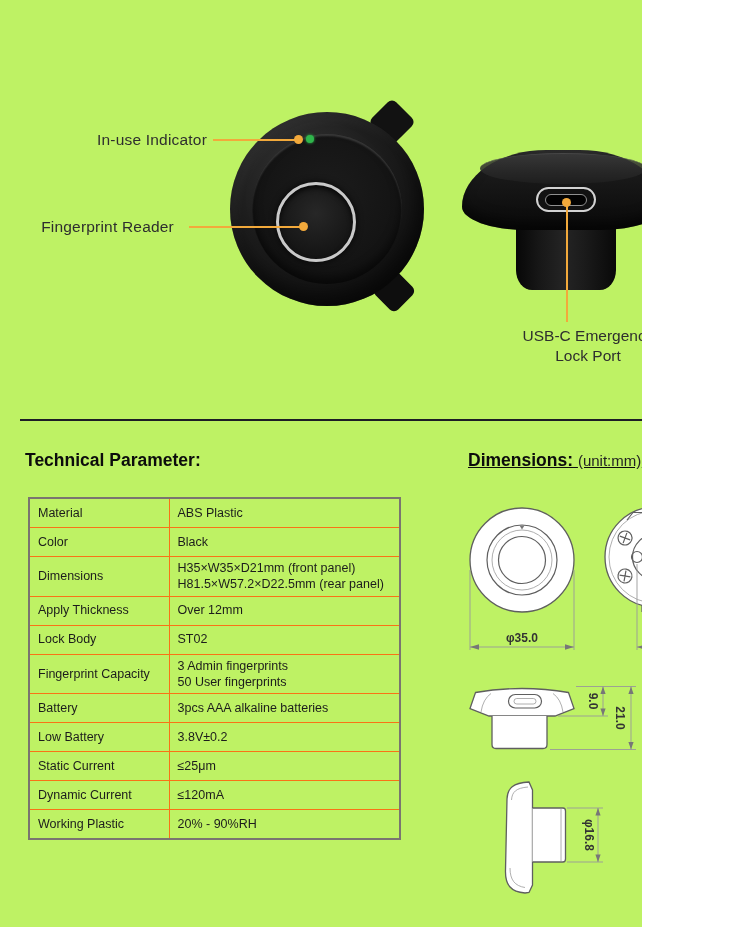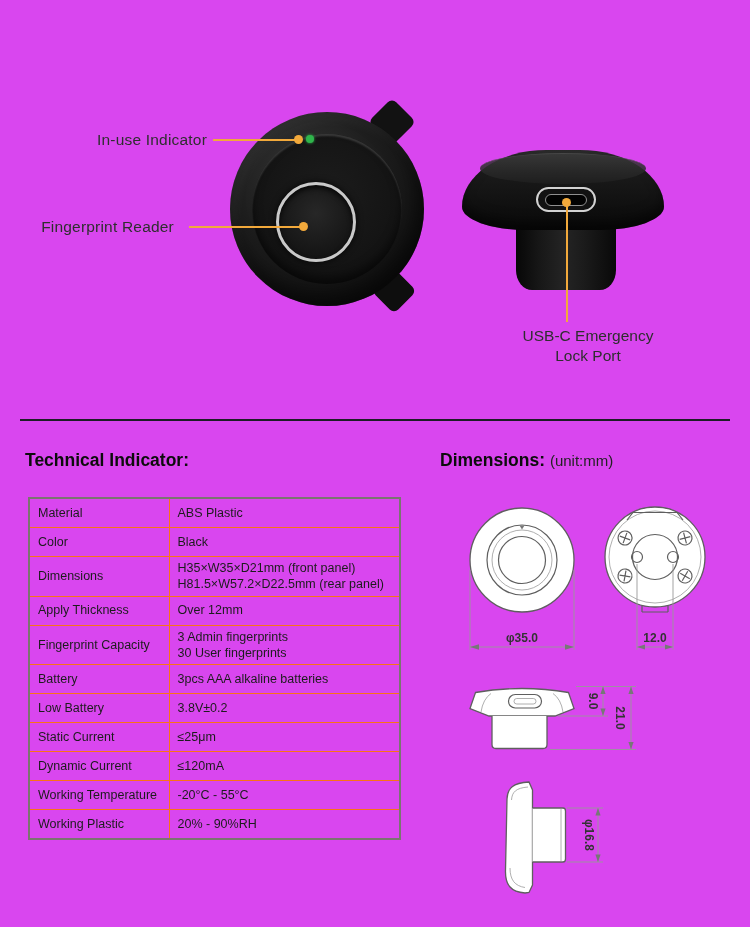--- a/index.html
+++ b/index.html
@@ -1,16 +1,16 @@
 <!DOCTYPE html>
 <html><head>
 <meta charset="utf-8">
 <style>
   html,body{margin:0;padding:0;background:#ffffff;}
-  .page{position:relative;width:750px;height:927px;background:#d946ef;overflow:hidden;
+  .page{position:relative;width:642px;height:927px;background:#bef264;overflow:hidden;
         font-family:"Liberation Sans",sans-serif;color:#1f1f1f;}
   
   .hero{position:absolute;inset:0;}
   .disc-tab{position:absolute;background:#121212;border-radius:6px;transform:rotate(45deg);}
   .t1{left:375px;top:105px;width:34px;height:34px;}
   .t2{left:378px;top:275px;width:32px;height:32px;background:#0e0e0e;}
   .disc{position:absolute;left:230px;top:112px;width:194px;height:194px;border-radius:50%;
         background:radial-gradient(circle at 38% 30%,#343434 0%,#1f1f1f 38%,#141414 65%,#0b0b0b 100%);
         box-shadow:inset -6px -12px 18px rgba(0,0,0,.55),inset 5px 8px 12px rgba(255,255,255,.05);}
   .face{position:absolute;left:252px;top:134px;width:150px;height:150px;border-radius:50%;
@@ -45,21 +45,21 @@
   .cyl{position:absolute;left:516px;top:224px;width:100px;height:66px;
        border-radius:3px 3px 16px 16px / 3px 3px 20px 20px;
        background:linear-gradient(90deg,#070707,#181818 25%,#242424 48%,#1b1b1b 68%,#090909);}
   .usb{position:absolute;left:536px;top:187px;width:60px;height:25px;border:2.5px solid #d2d2d2;
        border-radius:14px;background:#121212;box-sizing:border-box;}
   .usb::after{content:'';position:absolute;left:7px;right:7px;top:4.5px;bottom:4.5px;
        border:1.5px solid #8f8f8f;border-radius:6px;background:#020202;}
   
   .divider{position:absolute;left:20px;top:419px;width:710px;height:2px;background:#1d1d26;}
   .tech-heading{position:absolute;left:25px;top:450px;margin:0;font-size:17.5px;font-weight:700;color:#0c0c0c;}
-  .dims-heading{position:absolute;left:440px;top:450px;font-size:17.5px;font-weight:700;color:#0c0c0c;}
+  .dims-heading{position:absolute;left:468px;top:450px;font-size:17.5px;font-weight:700;color:#0c0c0c;text-decoration:underline;}
   .dims-heading .unit{font-weight:400;font-size:15px;color:#222;}
   
   .spec-table{position:absolute;left:28px;top:497px;width:371px;border-collapse:collapse;
               table-layout:fixed;font-size:12.5px;color:#1c1c1c;border:2px solid #7a7570;}
   .spec-table td{border:1px solid #f97316;padding:3px 6px 3px 8px;height:22px;
                  vertical-align:middle;line-height:1.3;}
   .spec-table col.c1{width:140px;}
   .spec-table col.c2{width:231px;}
   
   .dwg{position:absolute;}
@@ -102,21 +102,21 @@
     <div class="callout-dot d3"></div>
     <div class="vline"></div>
     <div class="usb-label">
       <div>USB-C Emergency</div>
       <div>Lock Port</div>
     </div>
   </section>
 
   <div class="divider"></div>
 
-  <h2 class="tech-heading">Technical Indicator:</h2>
+  <h2 class="tech-heading">Technical Parameter:</h2>
   <div class="dims-heading">
     <span>Dimensions:</span>
     <span class="unit">(unit:mm)</span>
   </div>
 
   <table class="spec-table">
     <colgroup>
         <col class="c1">
         <col class="c2">
       </colgroup>
@@ -143,24 +143,31 @@
           </td>
       </tr>
       <tr>
         <td>Apply Thickness</td>
         <td>
             <div>Over 12mm</div>
             <div></div>
           </td>
       </tr>
       <tr>
+        <td>Lock Body</td>
+        <td>
+            <div>ST02</div>
+            <div></div>
+          </td>
+      </tr>
+      <tr>
         <td>Fingerprint Capacity</td>
         <td>
             <div>3 Admin fingerprints</div>
-            <div>30 User fingerprints</div>
+            <div>50 User fingerprints</div>
           </td>
       </tr>
       <tr>
         <td>Battery</td>
         <td>
             <div>3pcs AAA alkaline batteries</div>
             <div></div>
           </td>
       </tr>
       <tr>
@@ -174,27 +181,20 @@
         <td>Static Current</td>
         <td>
             <div>≤25μm</div>
             <div></div>
           </td>
       </tr>
       <tr>
         <td>Dynamic Current</td>
         <td>
             <div>≤120mA</div>
-            <div></div>
-          </td>
-      </tr>
-      <tr>
-        <td>Working Temperature</td>
-        <td>
-            <div>-20°C - 55°C</div>
             <div></div>
           </td>
       </tr>
       <tr>
         <td>Working Plastic</td>
         <td>
             <div>20% - 90%RH</div>
             <div></div>
           </td>
       </tr>

